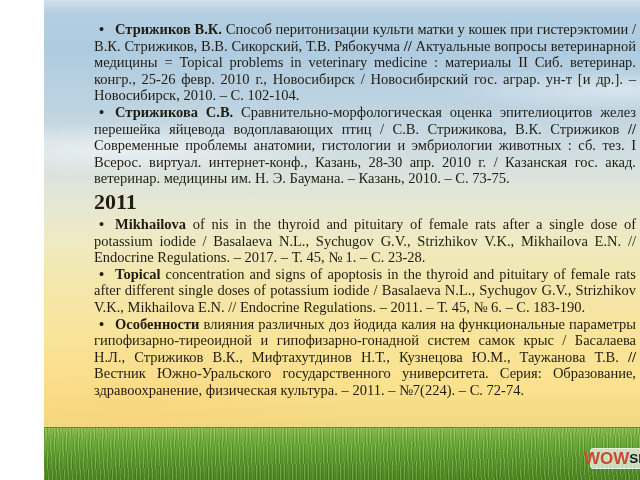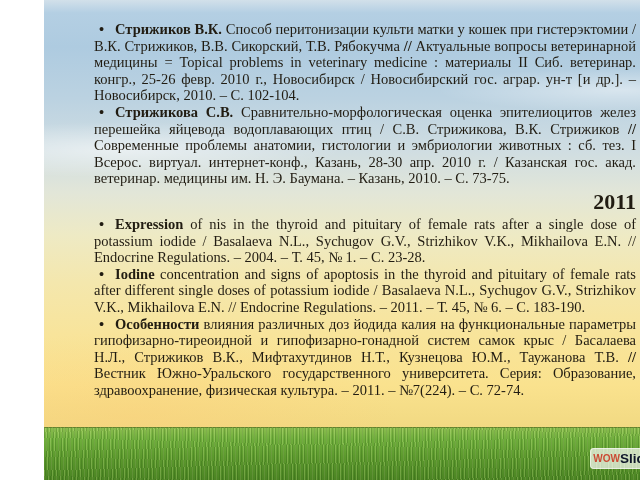--- a/index.html
+++ b/index.html
@@ -31,56 +31,56 @@
   .content {
     position:absolute; left:50px; top:21px; width:542px;
     font-size:14.5px; line-height:16.6px;
     color:#211c12; text-align:justify;
   }
   .entry { margin:0; text-indent:5px; }
   .bullet { font-weight:bold; padding-right:11px; }
   .entry b { font-weight:bold; }
   .year {
     font-size:22px; line-height:27px; font-weight:bold;
-    text-align:right; text-indent:0; margin:1px 0;
+    text-align:left; text-indent:0; margin:1px 0;
     font-family:inherit; color:#211c12;
   }
 
   .watermark {
     position:absolute; left:546px; top:448px; width:87px; height:21px;
     background:rgba(248,250,244,0.72);
     border-radius:4px;
     box-shadow:inset 0 0 0 1px rgba(255,255,255,0.55);
     display:flex; align-items:center; justify-content:center;
     font-family:"Liberation Sans","DejaVu Sans",sans-serif;
     cursor:pointer; white-space:nowrap;
   }
-  .wm-wow    { color:#cb4a33; font-weight:bold; font-size:10px; }
+  .wm-wow    { color:#cb4a33; font-weight:bold; font-size:17px; }
   .wm-slider { color:#0f172a; font-weight:bold; font-size:13.5px; }
   .wm-com    { color:#4a554a; font-size:7px; align-self:flex-end; padding-bottom:3px; margin-left:1px; }
 </style>
 </head>
 <body>
 
 <div class="slide">
 
   <div class="bg-sky"></div>
   <div class="bg-grass"></div>
 
   <div class="content">
 
     <p class="entry"><span class="bullet">•</span><b>Стрижиков В.К.</b><span> Способ перитонизации культи матки у кошек при гистерэктомии / В.К. Стрижиков, В.В. Сикорский, Т.В. Рябокучма </span><b>//</b><span> Актуальные вопросы ветеринарной медицины = Topical problems in veterinary medicine : материалы II Сиб. ветеринар. конгр., 25-26 февр. 2010 г., Новосибирск / Новосибирский гос. аграр. ун-т [и др.]. – Новосибирск, 2010. – С. 102-104.</span></p>
 
     <p class="entry"><span class="bullet">•</span><b>Стрижикова С.В.</b><span> Сравнительно-морфологическая оценка эпителиоцитов желез перешейка яйцевода водоплавающих птиц / С.В. Стрижикова, В.К. Стрижиков </span><b>//</b><span> Современные проблемы анатомии, гистологии и эмбриологии животных : сб. тез. I Всерос. виртуал. интернет-конф., Казань, 28-30 апр. 2010 г. / Казанская гос. акад. ветеринар. медицины им. Н. Э. Баумана. – Казань, 2010. – С. 73-75.</span></p>
 
     <h2 class="year">2011</h2>
 
-    <p class="entry"><span class="bullet">•</span><b>Expression</b><span> of nis in the thyroid and pituitary of female rats after a single dose of potassium iodide / Basalaeva N.L., Sychugov G.V., Strizhikov V.K., Mikhailova E.N. // Endocrine Regulations. – 2004. – Т. 45, № 1. – С. 23-28.</span><b></b><span></span></p>
+    <p class="entry"><span class="bullet">•</span><b>Mikhailova</b><span> of nis in the thyroid and pituitary of female rats after a single dose of potassium iodide / Basalaeva N.L., Sychugov G.V., Strizhikov V.K., Mikhailova E.N. // Endocrine Regulations. – 2017. – Т. 45, № 1. – С. 23-28.</span><b></b><span></span></p>
 
-    <p class="entry"><span class="bullet">•</span><b>Iodine</b><span> concentration and signs of apoptosis in the thyroid and pituitary of female rats after different single doses of potassium iodide / Basalaeva N.L., Sychugov G.V., Strizhikov V.K., Mikhailova E.N. // Endocrine Regulations. – 2011. – Т. 45, № 6. – С. 183-190.</span><b></b><span></span></p>
+    <p class="entry"><span class="bullet">•</span><b>Topical</b><span> concentration and signs of apoptosis in the thyroid and pituitary of female rats after different single doses of potassium iodide / Basalaeva N.L., Sychugov G.V., Strizhikov V.K., Mikhailova E.N. // Endocrine Regulations. – 2011. – Т. 45, № 6. – С. 183-190.</span><b></b><span></span></p>
 
     <p class="entry"><span class="bullet">•</span><b>Особенности</b><span> влияния различных доз йодида калия на функциональные параметры гипофизарно-тиреоидной и гипофизарно-гонадной систем самок крыс / Басалаева Н.Л., Стрижиков В.К., Мифтахутдинов Н.Т., Кузнецова Ю.М., Таужанова Т.В. </span><b>//</b><span> Вестник Южно-Уральского государственного университета. Серия: Образование, здравоохранение, физическая культура. – 2011. – №7(224). – С. 72-74.</span></p>
 
   </div>
 
   <div class="watermark">
       <span class="wm-wow">WOW</span>
       <span class="wm-slider">Slider</span>
       <span class="wm-com">.com</span>
     </div>

